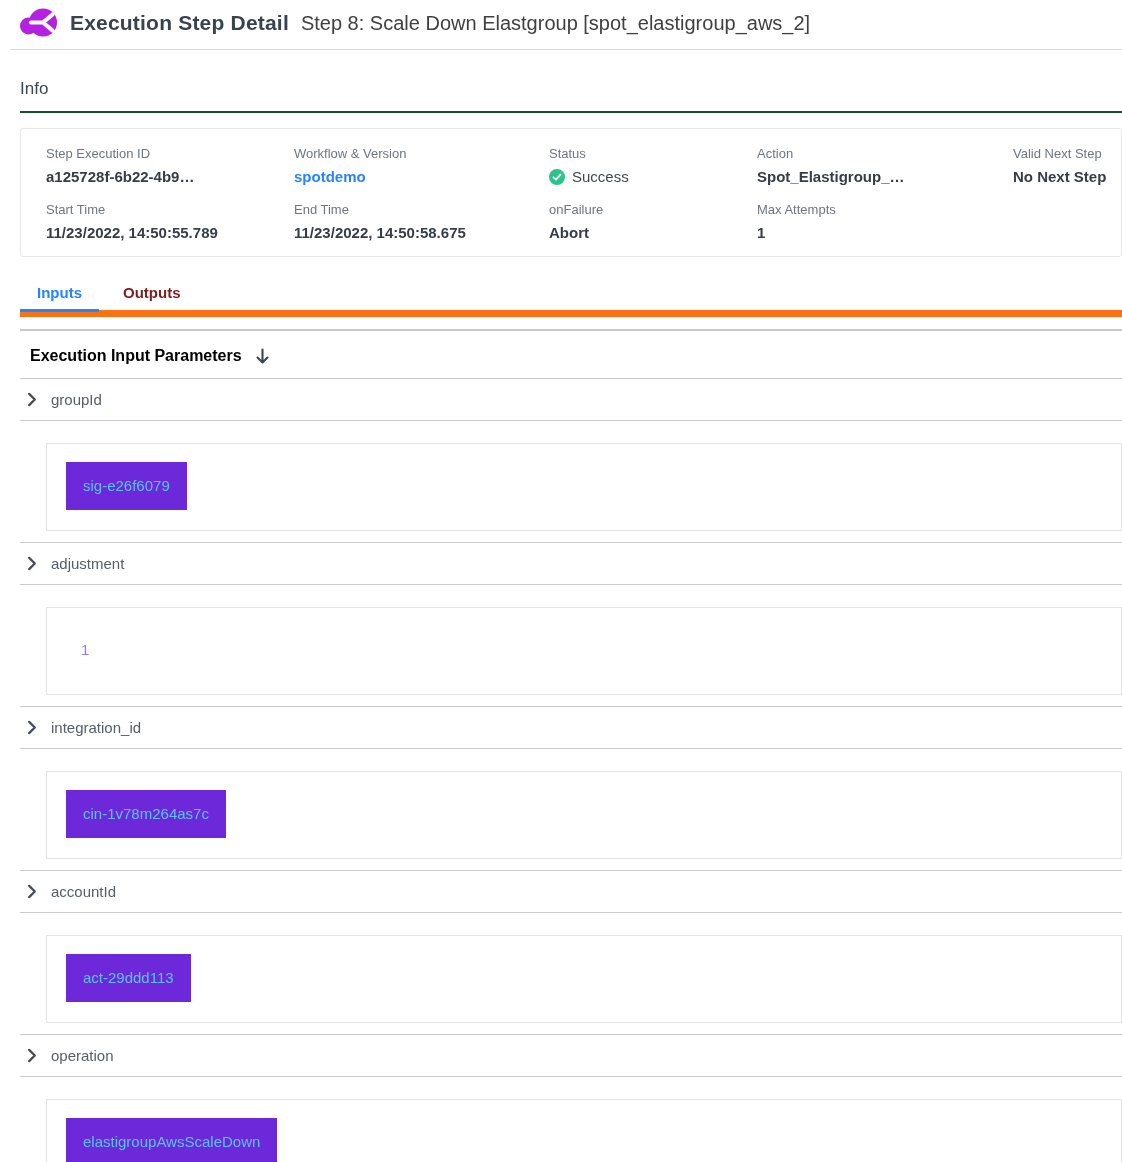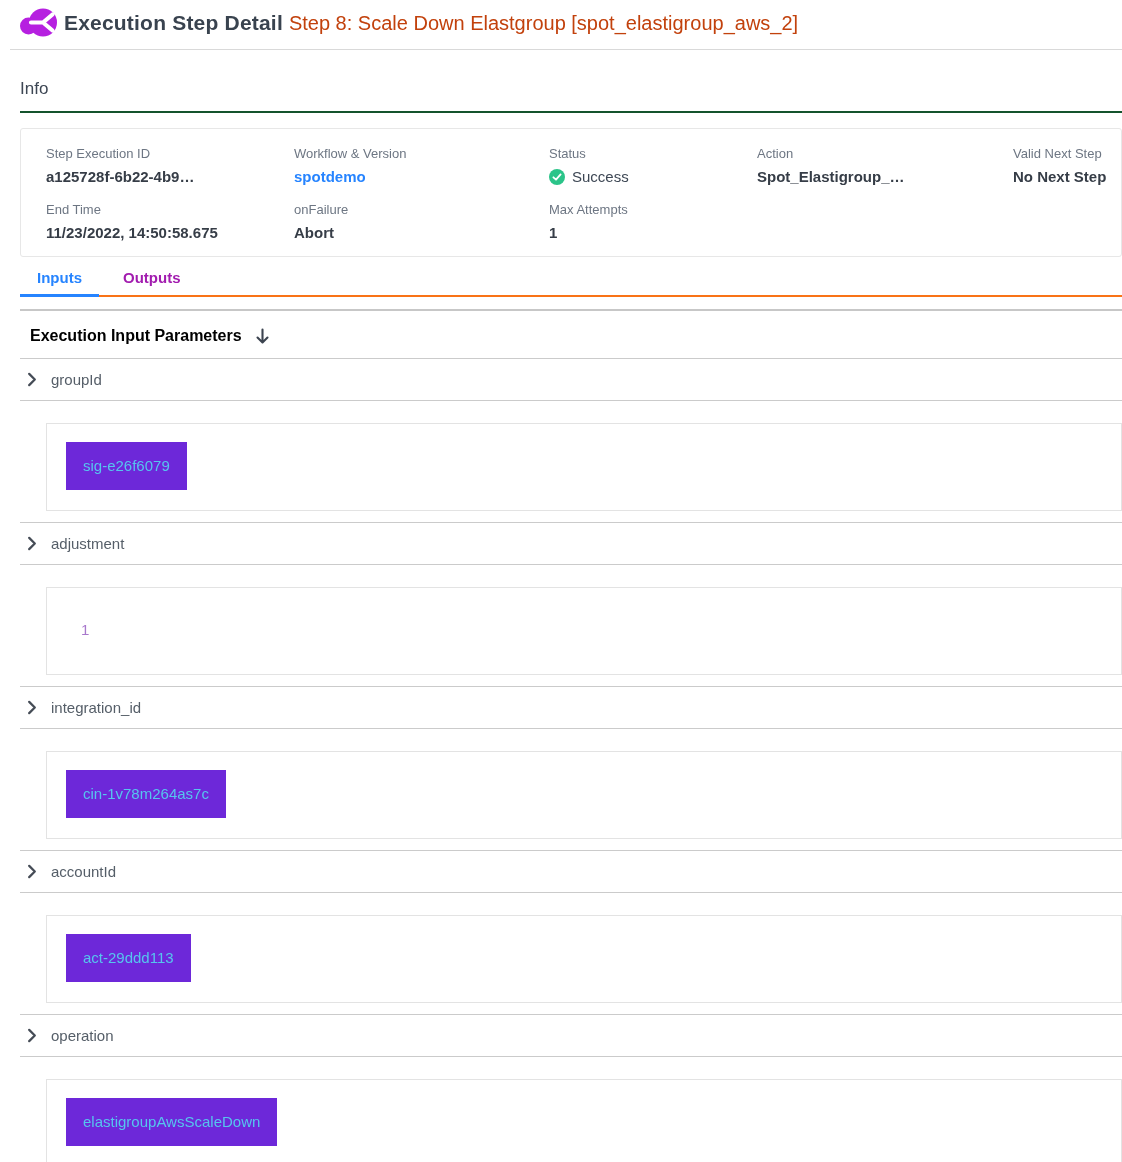--- a/index.html
+++ b/index.html
@@ -1,41 +1,41 @@
 <!DOCTYPE html>
 <html><head>
 <meta charset="utf-8">
 <style>
   * { margin:0; padding:0; box-sizing:border-box; }
   html,body { width:1122px; height:1162px; overflow:hidden; background:#fff;
     font-family:"Liberation Sans","DejaVu Sans",sans-serif; color:#3d4754; }
   .page { padding-left:20px; }
 
   
-  .hdr { display:flex; align-items:center; gap:4px; padding:5px 0 8px; border-bottom:1px solid #d9d9d9; margin-left:-10px; padding-left:10px; }
+  .hdr { display:flex; align-items:center; gap:10px; padding:5px 0 8px; border-bottom:1px solid #d9d9d9; margin-left:-10px; padding-left:10px; }
   .logo { width:40px; height:36px; flex:0 0 auto; }
   .hdr-title { font-size:21px; font-weight:700; color:#39434f; letter-spacing:.2px; }
-  .hdr-sub { font-size:20px; font-weight:400; color:#c2410c; margin-left:2px; }
+  .hdr-sub { font-size:20px; font-weight:400; color:#404040; margin-left:2px; }
 
   
   .section-title { font-size:17px; color:#3d4754; padding:29px 0 12px; border-bottom:2px solid #14532d; }
   .info-card { margin-top:15px; border:1px solid #e7e7e7; border-radius:3px;
     padding:17px 0 15px 25px; display:grid;
     grid-template-columns:248px 255px 208px 256px 1fr; row-gap:17px; }
   .f-label { font-size:13px; color:#6d7683; margin-bottom:7px; }
   .fv { font-size:15px; font-weight:700; color:#363d47; display:flex; align-items:flex-end; gap:7px; }
   .f.link .fv { color:#2684ff; cursor:pointer; }
   .f.status .fv { font-weight:400; color:#3d4754; }
   .f .status-icon { display:none; width:16px; height:16px; }
   .f.status .status-icon { display:inline-flex; }
   .f.empty { visibility:hidden; }
 
   
-  .tabs { display:flex; margin-top:12px; border-bottom:2px solid #f97316;text-align:center; }
-  .tab { font-size:15px; font-weight:700; color:#a21caf; padding:0 17px 9px; cursor:pointer; position:relative; margin-right:7px; }
+  .tabs { display:flex; margin-top:27px; border-bottom:7px solid #f97316;text-align:center; }
+  .tab { font-size:15px; font-weight:700; color:#7f1d1d; padding:0 17px 9px; cursor:pointer; position:relative; margin-right:7px; }
   .tab.active { color:#2684ff; }
   .tab.active::after { content:""; position:absolute; left:0; right:0; bottom:-2px; height:3px; background:#2684ff; }
   .thick-divider { height:2px; background:#c7c7c7; margin-top:12px; }
 
   
   .params-hdr { display:flex; align-items:center; gap:13px; padding:16px 0 13px 10px; border-bottom:1px solid #cbcbcb; }
   .params-hdr-label { font-size:16px; font-weight:700; color:#000000; }
   .sort-icon { width:15px; height:17px; display:inline-flex; cursor:pointer; }
 
   .param-group { border-bottom:1px solid #cbcbcb; }
@@ -101,20 +101,27 @@
       </div>
 
       <div class="f strong">
         <div class="f-label">Valid Next Step</div>
         <div class="fv">
 
           <span>No Next Step</span>
         </div>
       </div>
 
+      <div class="f strong">
+        <div class="f-label">Start Time</div>
+        <div class="fv">
+
+          <span>11/23/2022, 14:50:55.789</span>
+        </div>
+      </div>
 
       <div class="f strong">
         <div class="f-label">End Time</div>
         <div class="fv">
 
           <span>11/23/2022, 14:50:58.675</span>
         </div>
       </div>
 
       <div class="f strong">

